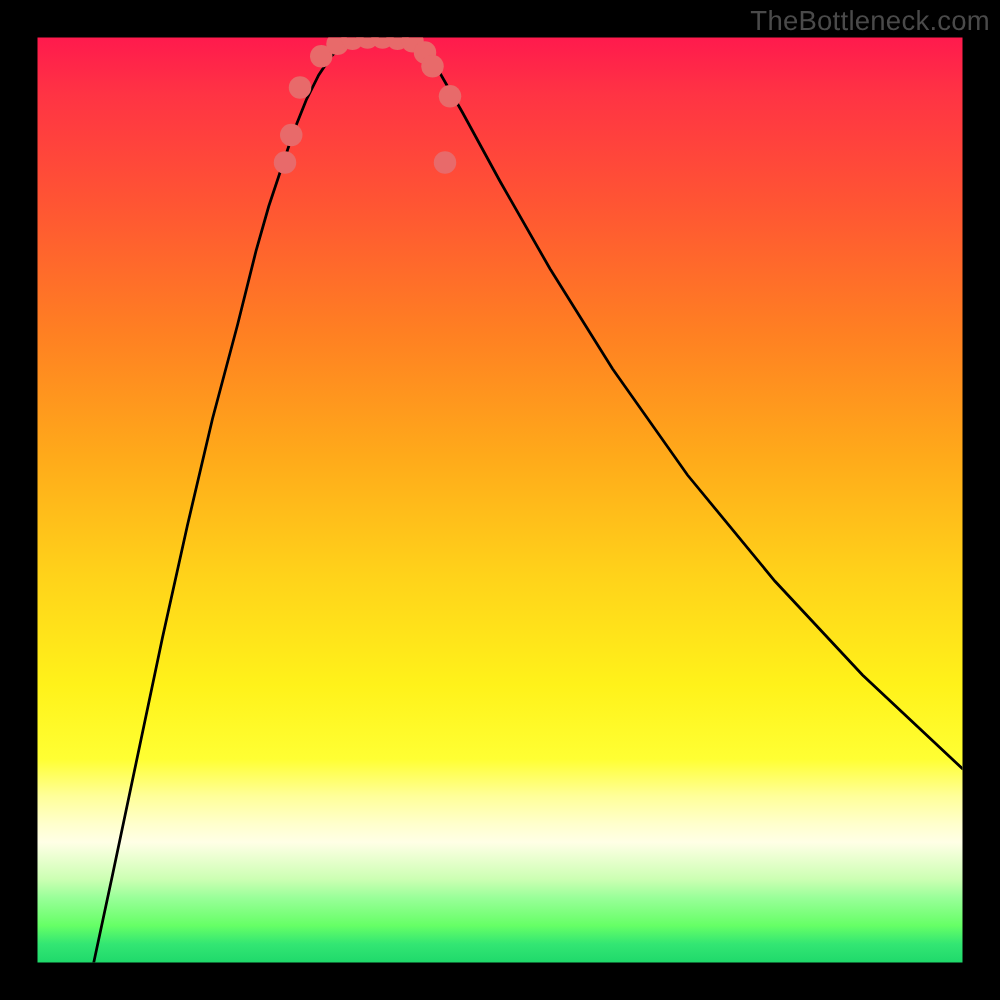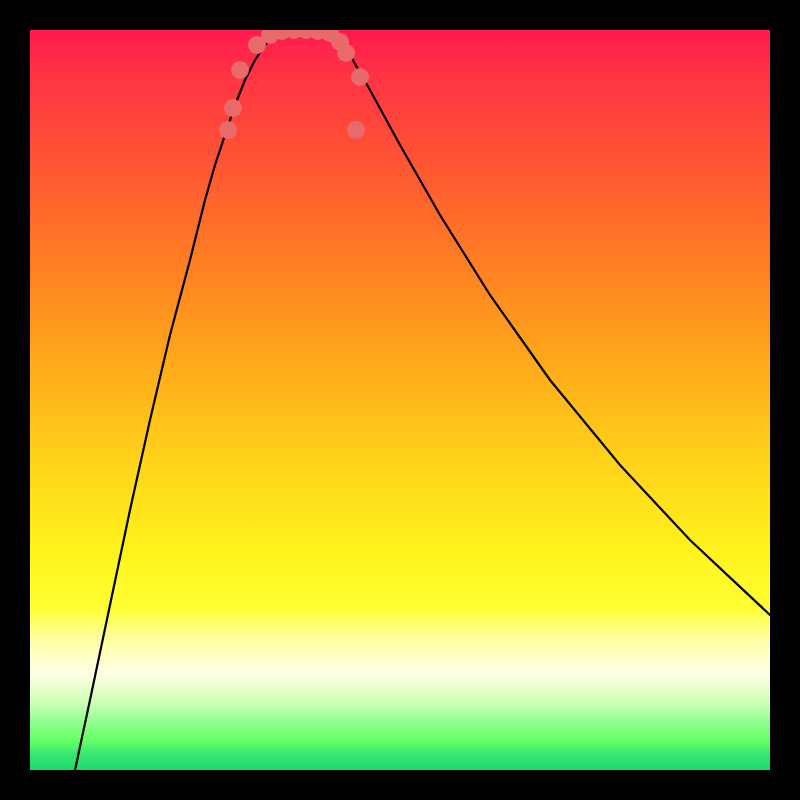--- a/index.html
+++ b/index.html
@@ -93,14 +93,15 @@
           <circle cx="300" cy="3" r="9" class="marker"></circle>
           <circle cx="310" cy="12" r="9" class="marker"></circle>
           <circle cx="316" cy="23" r="9" class="marker"></circle>
           <circle cx="330" cy="47" r="9" class="marker"></circle>
           <circle cx="326" cy="100" r="9" class="marker"></circle>
         </g>
     </svg>
 
   </div>
 
+  <div class="watermark">TheBottleneck.com</div>
 
 </div>
 
 </body></html>

